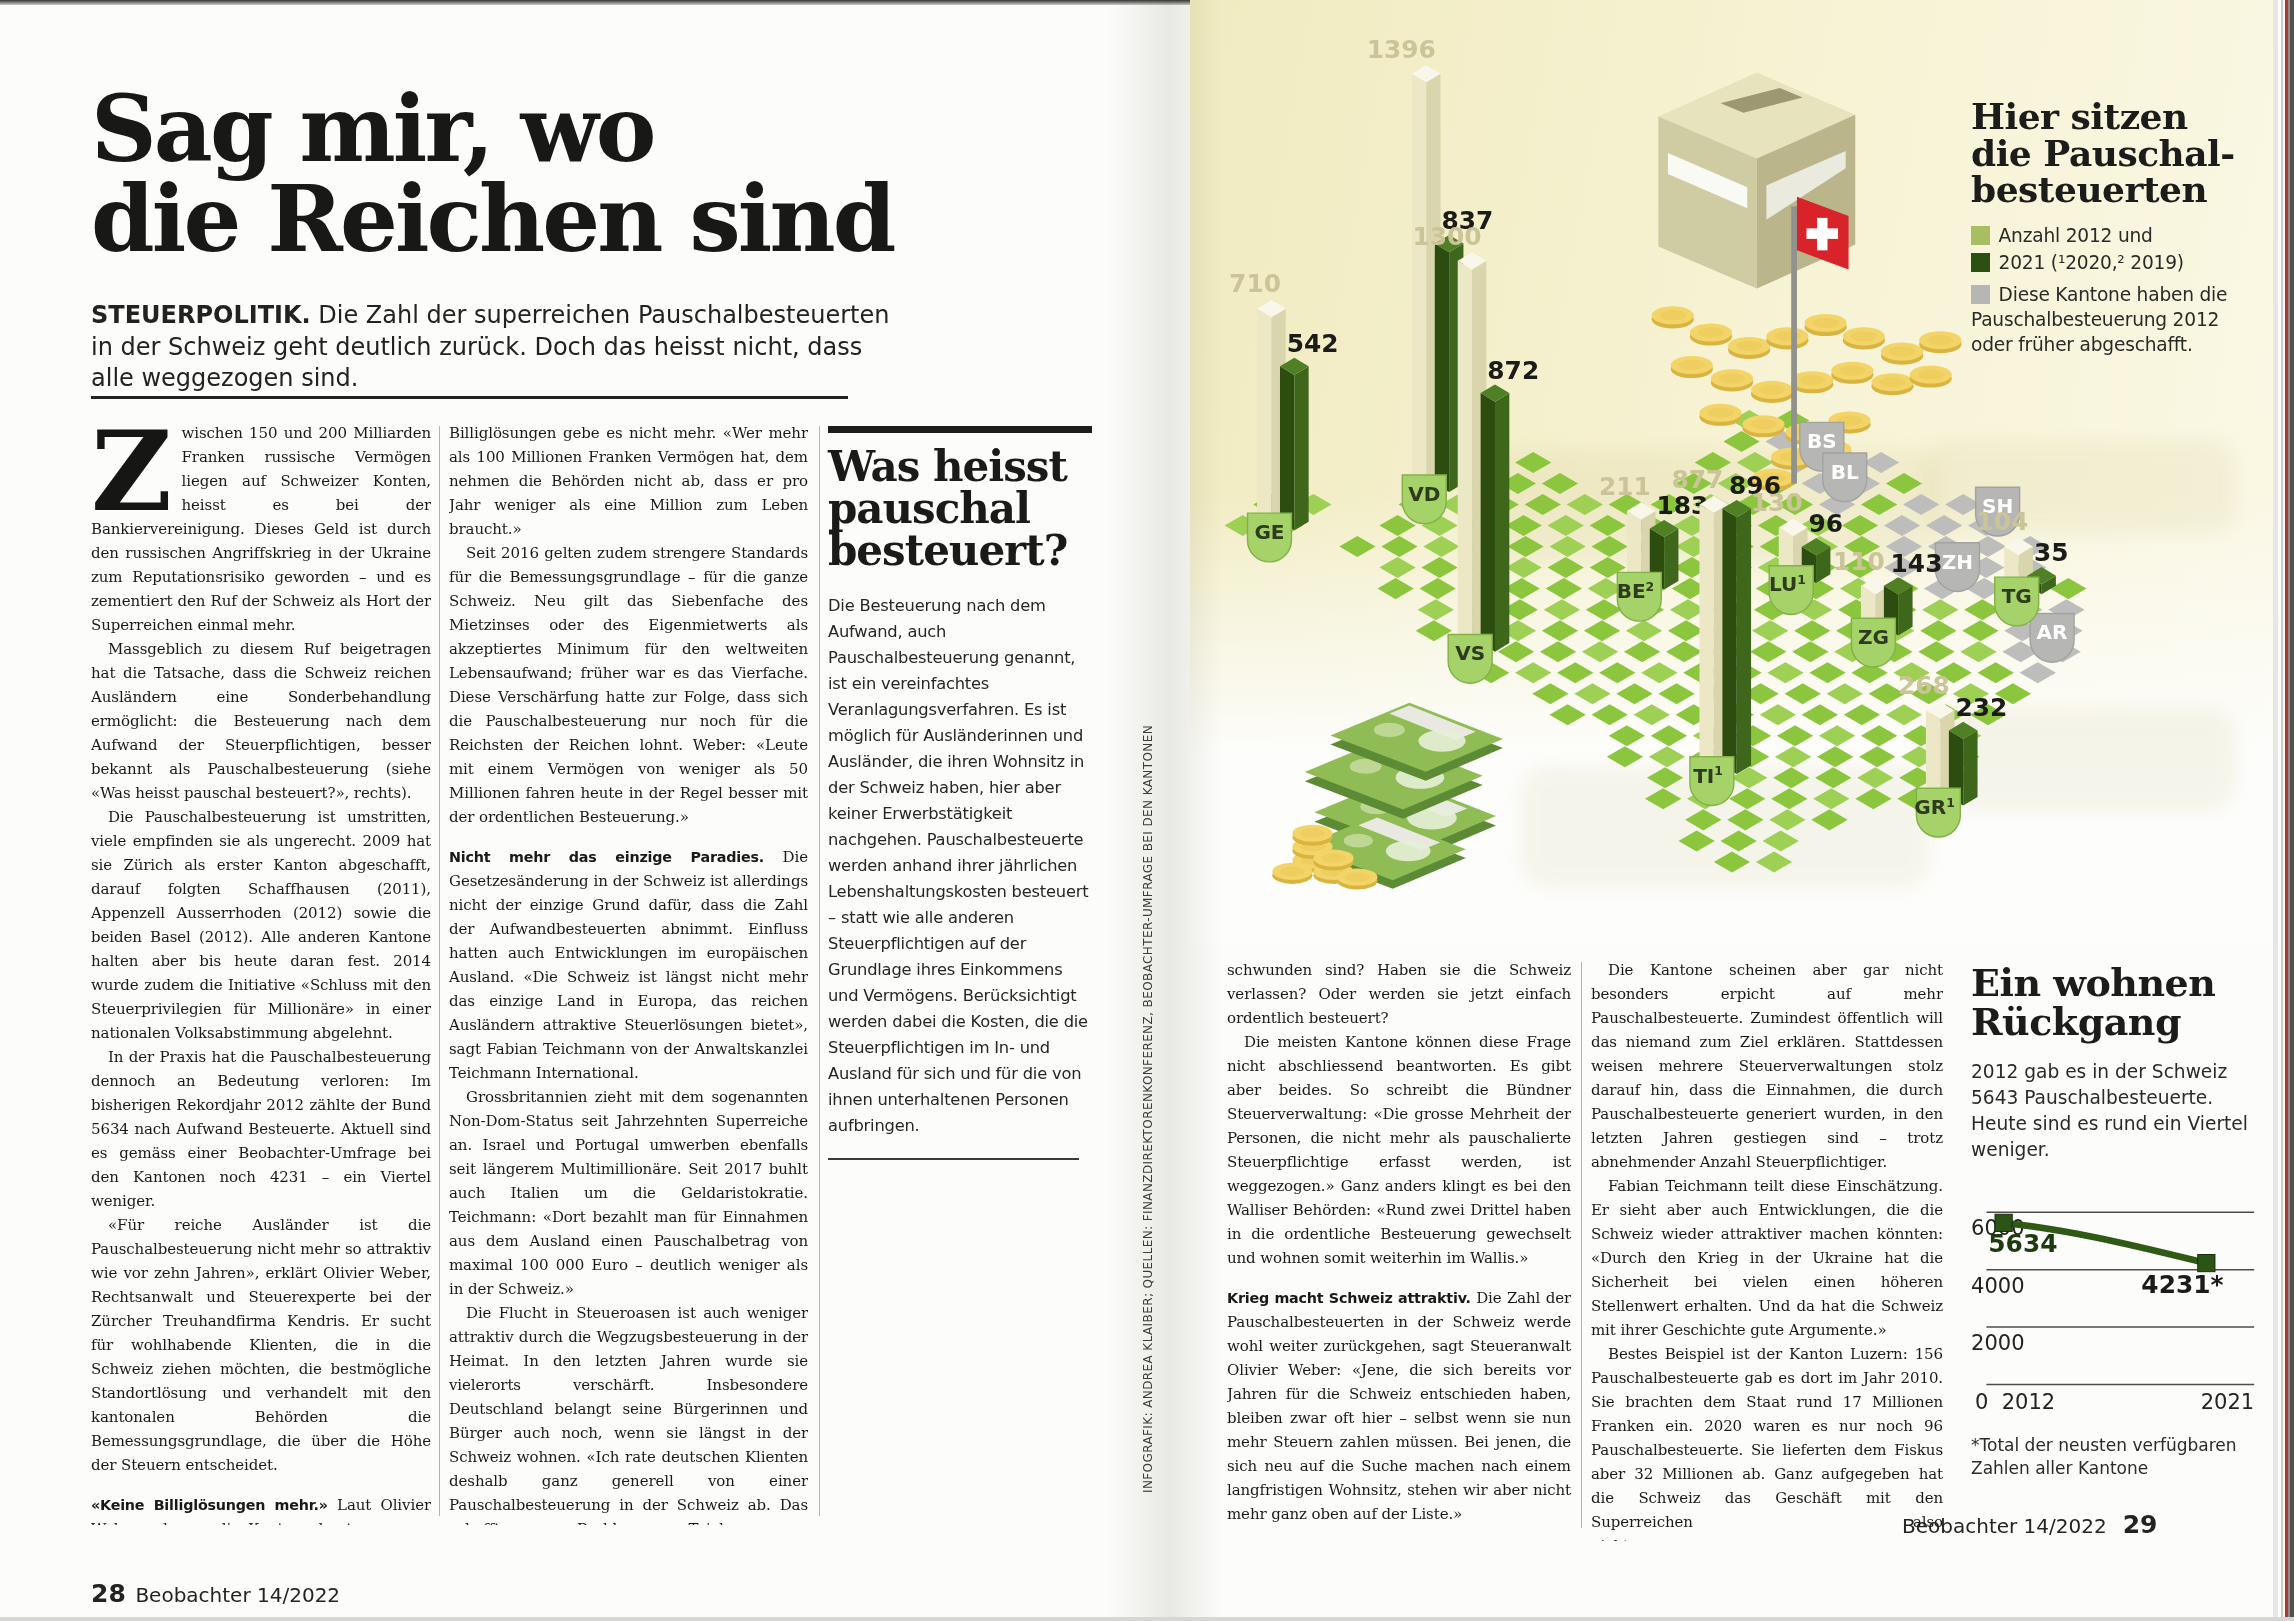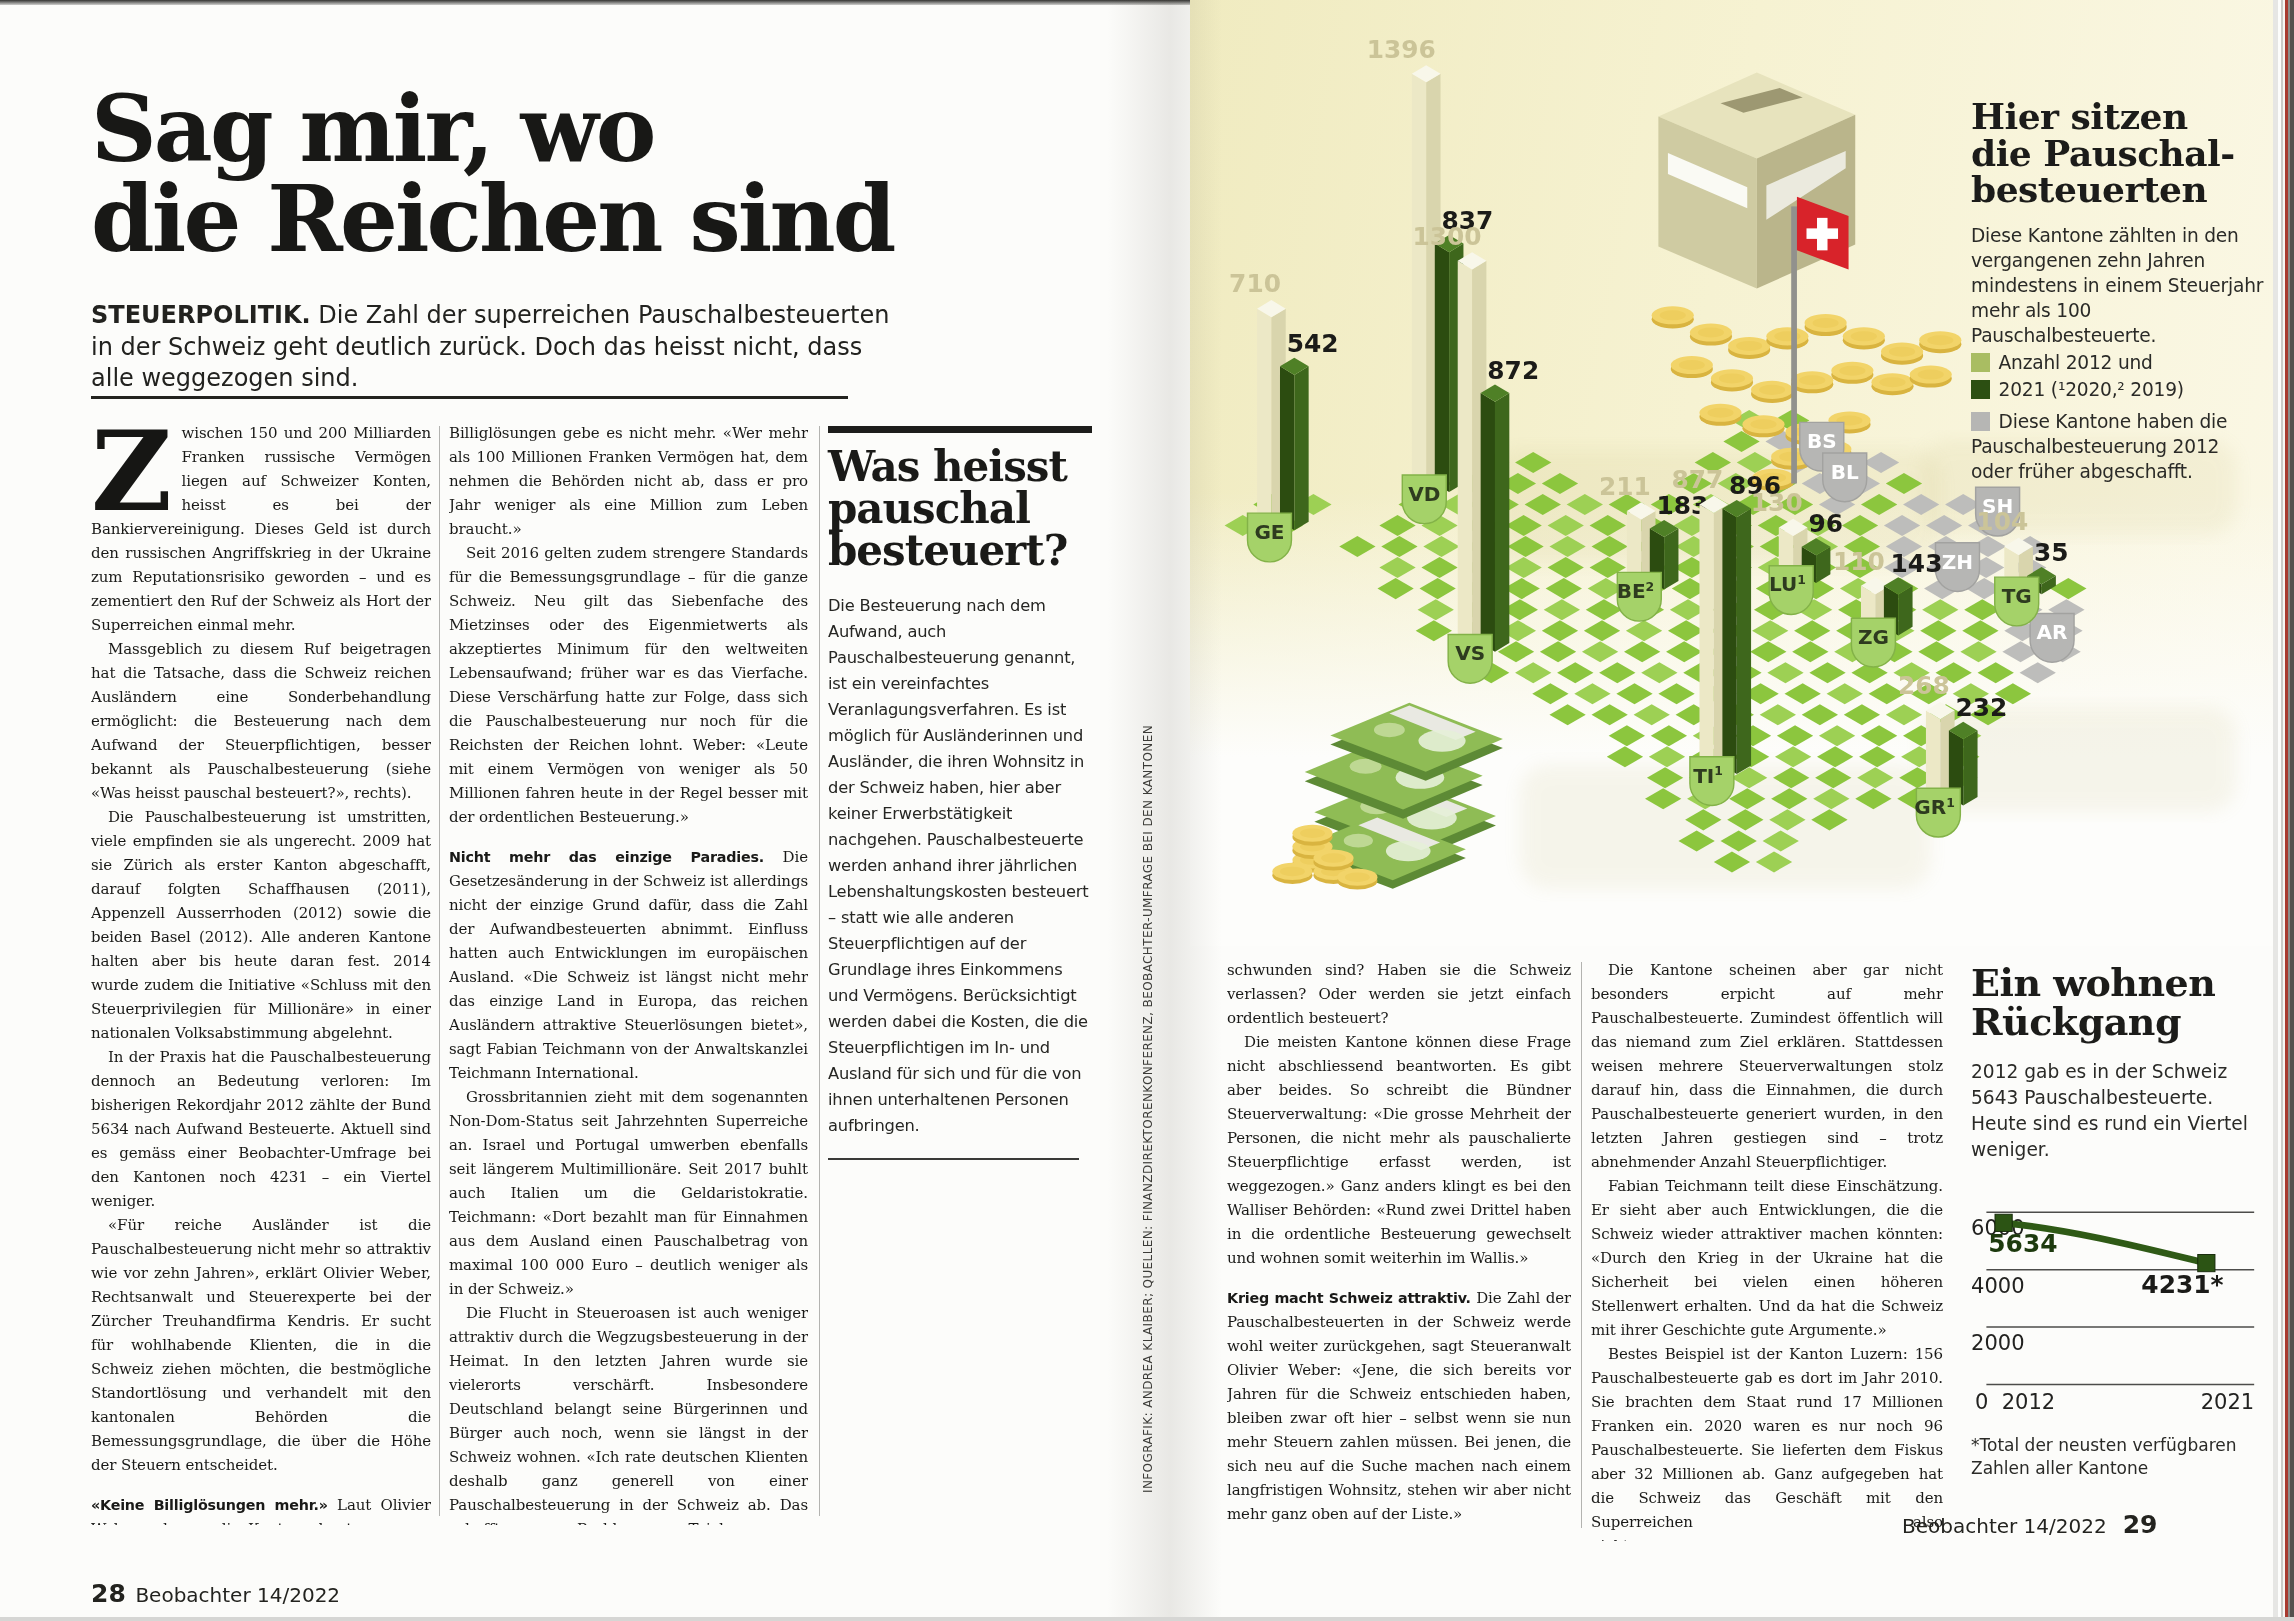--- a/index.html
+++ b/index.html
@@ -699,21 +699,20 @@
         <text x="2046" y="749.4" text-anchor="start" font-family="DejaVu Sans, Liberation Sans, sans-serif" font-size="26" font-weight="bold" fill="#1b1b18">232</text>
         <g transform="translate(2028,849)">
           <path d="M-23,-24 L23,-24 L23,4 A23 23 0 0 1 -23,4 Z" fill="#a5d269" stroke="#83b248" stroke-width="1.5"></path>
           <text x="-4" y="3" text-anchor="middle" font-family="DejaVu Sans, Liberation Sans, sans-serif" font-size="21" font-weight="bold" fill="#2e3b1f">GR<tspan dy="-8" font-size="13">1</tspan></text>
         </g>
       </g>
     </svg>
 
   <aside class="legend">
     <h3><span>Hier sitzen</span><br><span>die Pauschal-</span><br><span>besteuerten</span></h3>
-    <div class="intro">Diese Kantone zählten in den vergangenen zehn Jahren mindestens in einem Steuerjahr mehr als 100 Pauschalbesteuerte.</div>
     <div class="item"><span class="sq" id="sq-light" style="background: rgb(169, 189, 98);"></span><span>Anzahl 2012 und</span></div>
     <div class="item"><span class="sq" id="sq-dark" style="background: rgb(44, 79, 18);"></span><span>2021 (¹2020,² 2019)</span></div>
     <div class="item gap"><span class="sq" id="sq-gray" style="background: rgb(182, 182, 180);"></span><span>Diese Kantone haben die Pauschalbesteuerung 2012 oder früher abgeschafft.</span></div>
   </aside>
 
   <div class="col" id="rcol1">
       <p class="noindent">schwunden sind? Haben sie die Schweiz verlassen? Oder werden sie jetzt einfach ordentlich besteuert?</p>
       <p>Die meisten Kantone können diese Frage nicht abschliessend beantworten. Es gibt aber beides. So schreibt die Bündner Steuerverwaltung: «Die grosse Mehrheit der Personen, die nicht mehr als pauschalierte Steuerpflichtige erfasst werden, ist weggezogen.» Ganz anders klingt es bei den Walliser Behörden: «Rund zwei Drittel haben in die ordentliche Besteuerung gewechselt und wohnen somit weiterhin im Wallis.»</p>
       <p class="lead"><b>Krieg macht Schweiz attraktiv.</b> Die Zahl der Pauschalbesteuerten in der Schweiz werde wohl weiter zurückgehen, sagt Steueranwalt Olivier Weber: «Jene, die sich bereits vor Jahren für die Schweiz entschieden haben, bleiben zwar oft hier – selbst wenn sie nun mehr Steuern zahlen müssen. Bei jenen, die sich neu auf die Suche machen nach einem langfristigen Wohnsitz, stehen wir aber nicht mehr ganz oben auf der Liste.»</p>
     </div>

